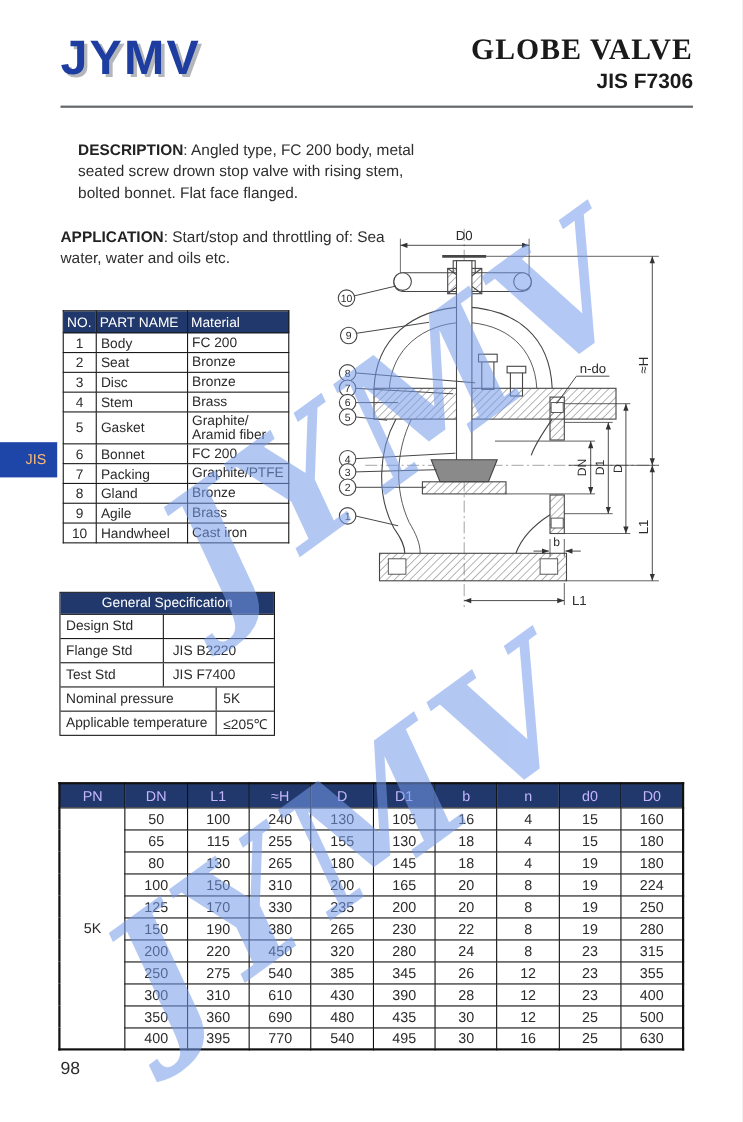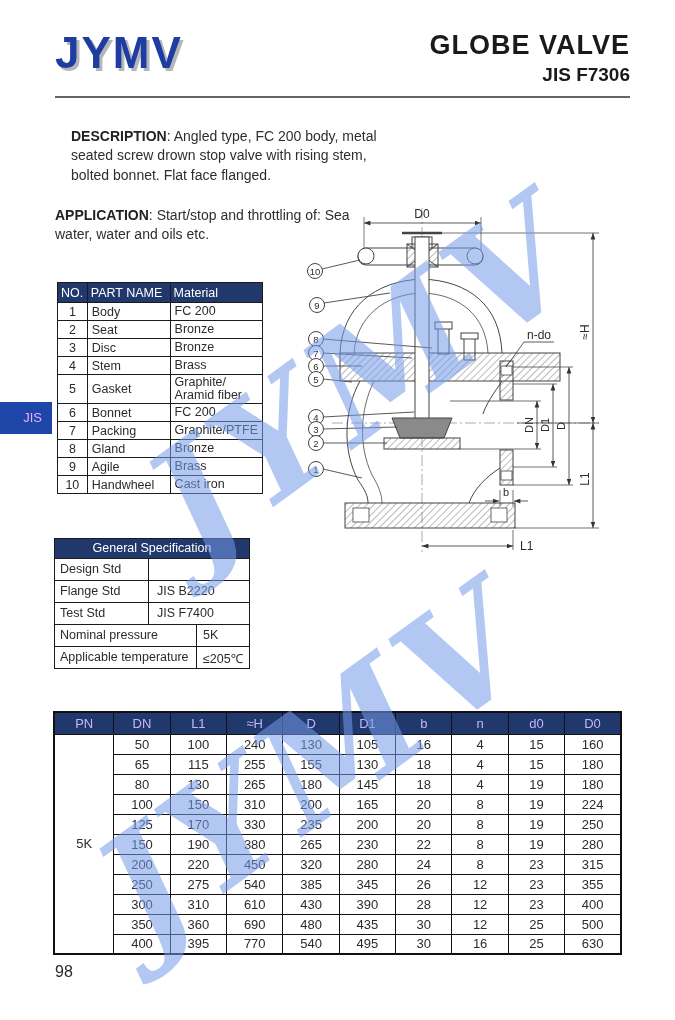--- a/index.html
+++ b/index.html
@@ -9,21 +9,21 @@
     margin:0 auto; overflow:hidden;
     font-family:"Liberation Sans", sans-serif; color:#222;
   }
   
   .logo{
     position:absolute; left:55px; top:28px;
     font-size:44px; font-weight:800; letter-spacing:2px;
     color:#1d3da0; text-shadow:3px 3px 0 #b3b6ba;
   }
   .title-block{ position:absolute; right:45px; top:30px; text-align:right; color:#1a1a1a; }
-  .doc-title{ font-size:27px; font-weight:700; letter-spacing:1px; }
+  .doc-title{ font-size:27px; font-weight:700; letter-spacing:1px;font-family:Liberation Serif, serif; }
   .doc-subtitle{ font-size:19px; font-weight:700; margin-top:3px; }
   .header-rule{ position:absolute; left:55px; right:45px; top:96px; height:2px; background:#63666a; }
 
   
   .para{ position:absolute; left:55px; width:318px; font-size:14px; line-height:1.38; color:#2e2e2e; }
   .para b{ color:#222; }
   .desc{ top:127px;margin-left:16px; }
   .app{ top:206px; }
 
   
@@ -34,21 +34,21 @@
     height:20px; padding:1px 3px;
   }
   .parts-table td{ height:18px; padding:1px 4px; color:#2b2b2b; }
   .parts-table td.c-no{ text-align:center; width:30px; }
   .parts-table td.c-name{ width:88px; }
   .parts-table td.c-mat{ width:88px; line-height:1.05; }
 
   
   .jis-tab{
     position:absolute; left:0; top:402px; width:52px; height:32px;
-    background:#1e45a8; color:#f0abfc; font-size:13px;
+    background:#1e45a8; color:#fdba74; font-size:13px;
     text-align:right; line-height:32px; padding-right:10px;
   }
 
   
   .spec{ position:absolute; left:54px; top:538px; width:196px; font-size:12.5px; border:1.5px solid #1a1a1a; }
   .spec-header{
     background:#20386b; color:#fff; text-align:center; height:19px; line-height:19px;
   }
   .spec-row{ display:flex; border-top:1.5px solid #1a1a1a; height:22px; }
   .spec-label{ border-right:1.5px solid #1a1a1a; padding:3px 0 0 5px; color:#2b2b2b; }

